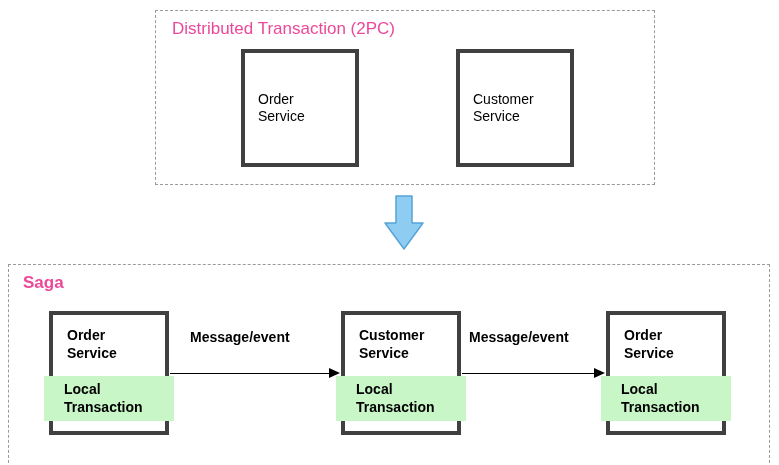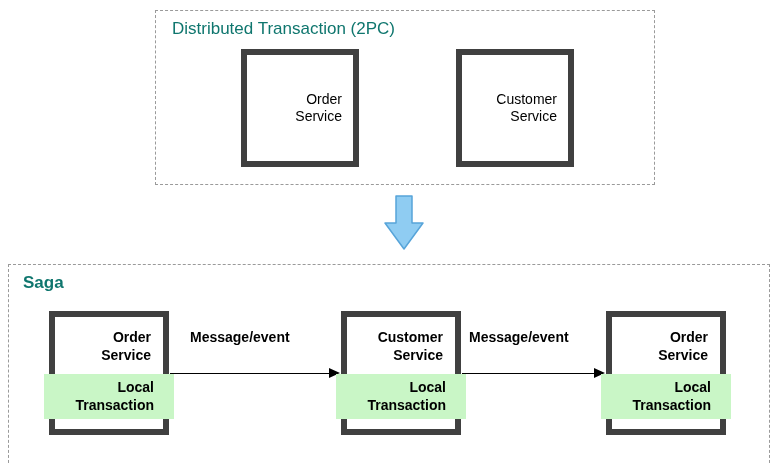--- a/index.html
+++ b/index.html
@@ -5,25 +5,25 @@
   html,body{margin:0;padding:0;}
   body{
     width:779px;height:465px;position:relative;background:#ffffff;
     font-family:"Liberation Sans","DejaVu Sans",sans-serif;color:#000;
     overflow:hidden;
   }
   .dashed-box{
     position:absolute;border:1px dashed #9a9a9a;background:#fff;box-sizing:border-box;
   }
   .section-title{
-    position:absolute;font-size:17px;color:#0f766e;white-space:nowrap;
+    position:absolute;font-size:17px;color:#ec4899;white-space:nowrap;
   }
   .node{
-    position:absolute;border:6px solid #404040;background:#fff;box-sizing:border-box;
-    font-size:14px;text-align:right;
+    position:absolute;border:4px solid #404040;background:#fff;box-sizing:border-box;
+    font-size:14px;text-align:left;
   }
   .node.center-label{display:flex;align-items:center;justify-content:center;}
   .node-label{width:84px;margin:0 auto;line-height:1.25;}
   .saga-node .node-label{margin-top:12px;}
   .local-tx{
     position:absolute;left:50%;transform:translateX(-50%);bottom:10px;
     width:90px;padding:5px 20px;line-height:1.25;
     background:var(--local-bg,#c9f6c6);
   }
   .h-arrow{position:absolute;height:12px;}

